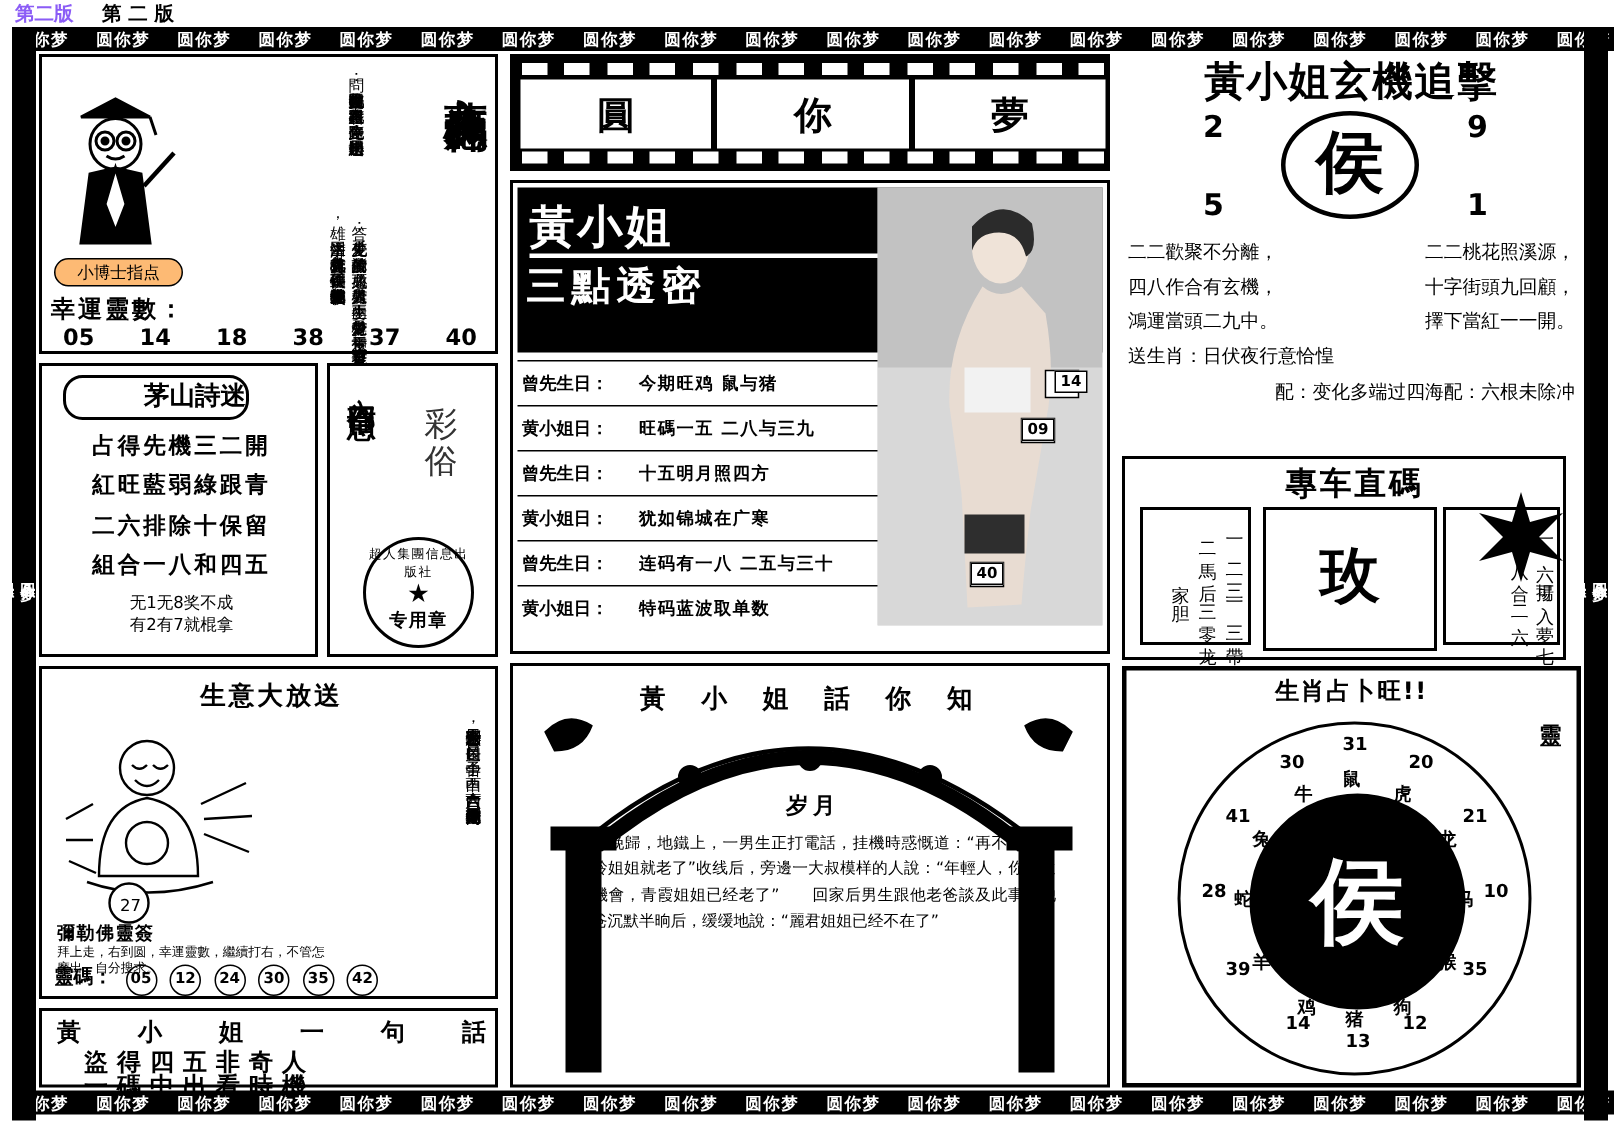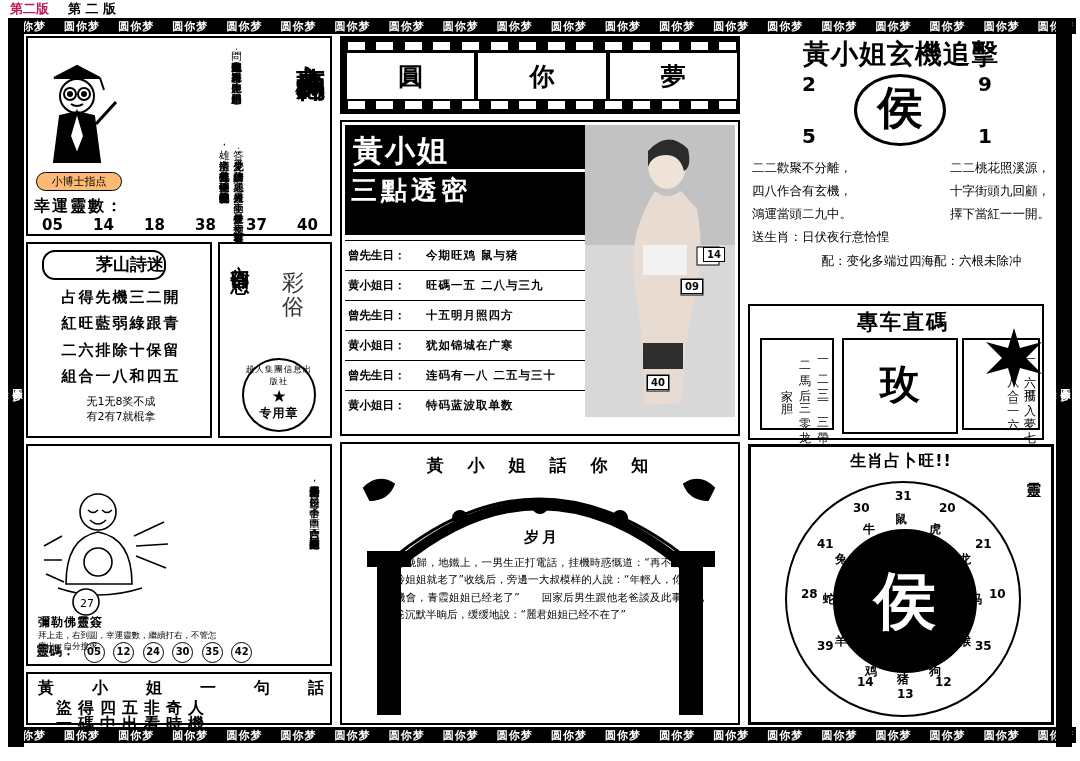--- a/index.html
+++ b/index.html
@@ -9,21 +9,21 @@
   
   .border-strip{position:absolute;background:#000;color:#fff;font-size:11px;font-weight:bold;
      letter-spacing:1px;display:flex;align-items:center;overflow:hidden;white-space:nowrap;}
   .border-top{left:8px;top:18px;width:1064px;height:16px;justify-content:space-between;padding:0 2px;}
   .border-bottom{left:8px;top:727px;width:1064px;height:16px;justify-content:space-between;padding:0 2px;}
   .border-left{left:8px;top:18px;width:16px;height:725px;writing-mode:vertical-rl;
      flex-direction:column;justify-content:space-between;padding:2px 0;font-size:10px;}
   .border-right{left:1056px;top:18px;width:16px;height:725px;writing-mode:vertical-rl;
      flex-direction:column;justify-content:space-between;padding:2px 0;font-size:10px;}
 
-  .edition{position:absolute;left:10px;top:0px;font-size:13px;font-weight:bold;color:#be185d;}
+  .edition{position:absolute;left:10px;top:0px;font-size:13px;font-weight:bold;color:#8b5cf6;}
   .edition2{position:absolute;left:68px;top:0px;font-size:13px;font-weight:bold;color:#000;}
 
   .content{position:absolute;left:26px;top:36px;width:1028px;height:689px;}
 
   
   .col-left{position:absolute;left:0;top:0;width:306px;height:689px;}
   .col-mid{position:absolute;left:314px;top:0;width:400px;height:689px;}
   .col-right{position:absolute;left:722px;top:0;width:306px;height:689px;}
 
   .box{position:absolute;border:2px solid #000;box-sizing:border-box;background:#fff;}
@@ -110,21 +110,21 @@
   
   #b-xuanji{left:0;top:0;width:306px;height:264px;border:none;}
   .xj-title{position:absolute;left:2px;top:0px;width:302px;font-size:27px;font-weight:bold;
       letter-spacing:1px;text-align:center;}
   .xj-numbox{position:absolute;left:54px;top:36px;width:190px;height:76px;}
   .xj-big{position:absolute;left:52px;top:2px;width:86px;height:66px;border:3px solid #000;border-radius:50%;
       font-size:45px;font-weight:bold;text-align:center;line-height:62px;}
   .xj-n{position:absolute;font-size:20px;font-weight:bold;}
   .xj-lines{position:absolute;left:4px;top:120px;width:298px;font-size:12.5px;line-height:1.85;}
   .xj-2col{display:flex;justify-content:space-between;}
-  .xj-pair{display:flex;justify-content:center;font-size:12.5px;padding-left:41px;}
+  .xj-pair{display:flex;justify-content:flex-end;font-size:12.5px;padding-left:41px;}
 
   #b-zhuanche{left:0;top:268px;width:296px;height:136px;}
   .zc-title{position:absolute;left:6px;top:2px;width:294px;text-align:center;font-size:21px;font-weight:bold;letter-spacing:2px;}
   .zc-left{position:absolute;left:10px;top:32px;width:74px;height:92px;border:2px solid #000;
       font-size:12px;line-height:1.5;text-align:center;padding-top:6px;box-sizing:border-box;}
   .zc-mid{position:absolute;left:92px;top:32px;width:112px;height:92px;border:2px solid #000;}
   .zc-right{position:absolute;left:212px;top:32px;width:78px;height:92px;border:2px solid #000;
       font-size:12px;line-height:1.4;text-align:center;padding-top:6px;box-sizing:border-box;}
   .star-burst{position:absolute;right:-2px;top:22px;width:60px;height:60px;}
 
@@ -254,20 +254,21 @@
         <div class="nb-title vtext">內部信息</div>
         <div class="nb-sign vtext">彩 俗</div>
         <div class="stamp">
           <div class="s-top">超人集團信息出版社</div>
           <div class="star">★</div>
           <div class="s-bot">专用章</div>
         </div>
       </div>
 
       <div class="box" id="b-shengxiao">
+        <div class="sx-title">生意大放送</div>
         <div class="sx-text vtext">今期六合彩于壬辰日時开彩，是日長凶、三合子中、申酉、六合酉吉，经弥勒佛显示今期第三门与第四门开龙。</div>
         <div class="buddha">
           <svg width="150" height="140" viewBox="0 0 150 140">
             <g stroke="#000" stroke-width="1.6" fill="none">
               <circle cx="62" cy="36" r="18" fill="#fff"></circle>
               <path d="M52 34 q5 5 10 0"></path>
                 <path d="M66 34 q5 5 10 0"></path>
               <path d="M54 44 q8 8 16 0"></path>
               <path d="M30 108 q0 -46 32 -52 q34 6 34 52 z" fill="#fff"></path>
               <circle cx="62" cy="86" r="14" fill="#fff"></circle>

